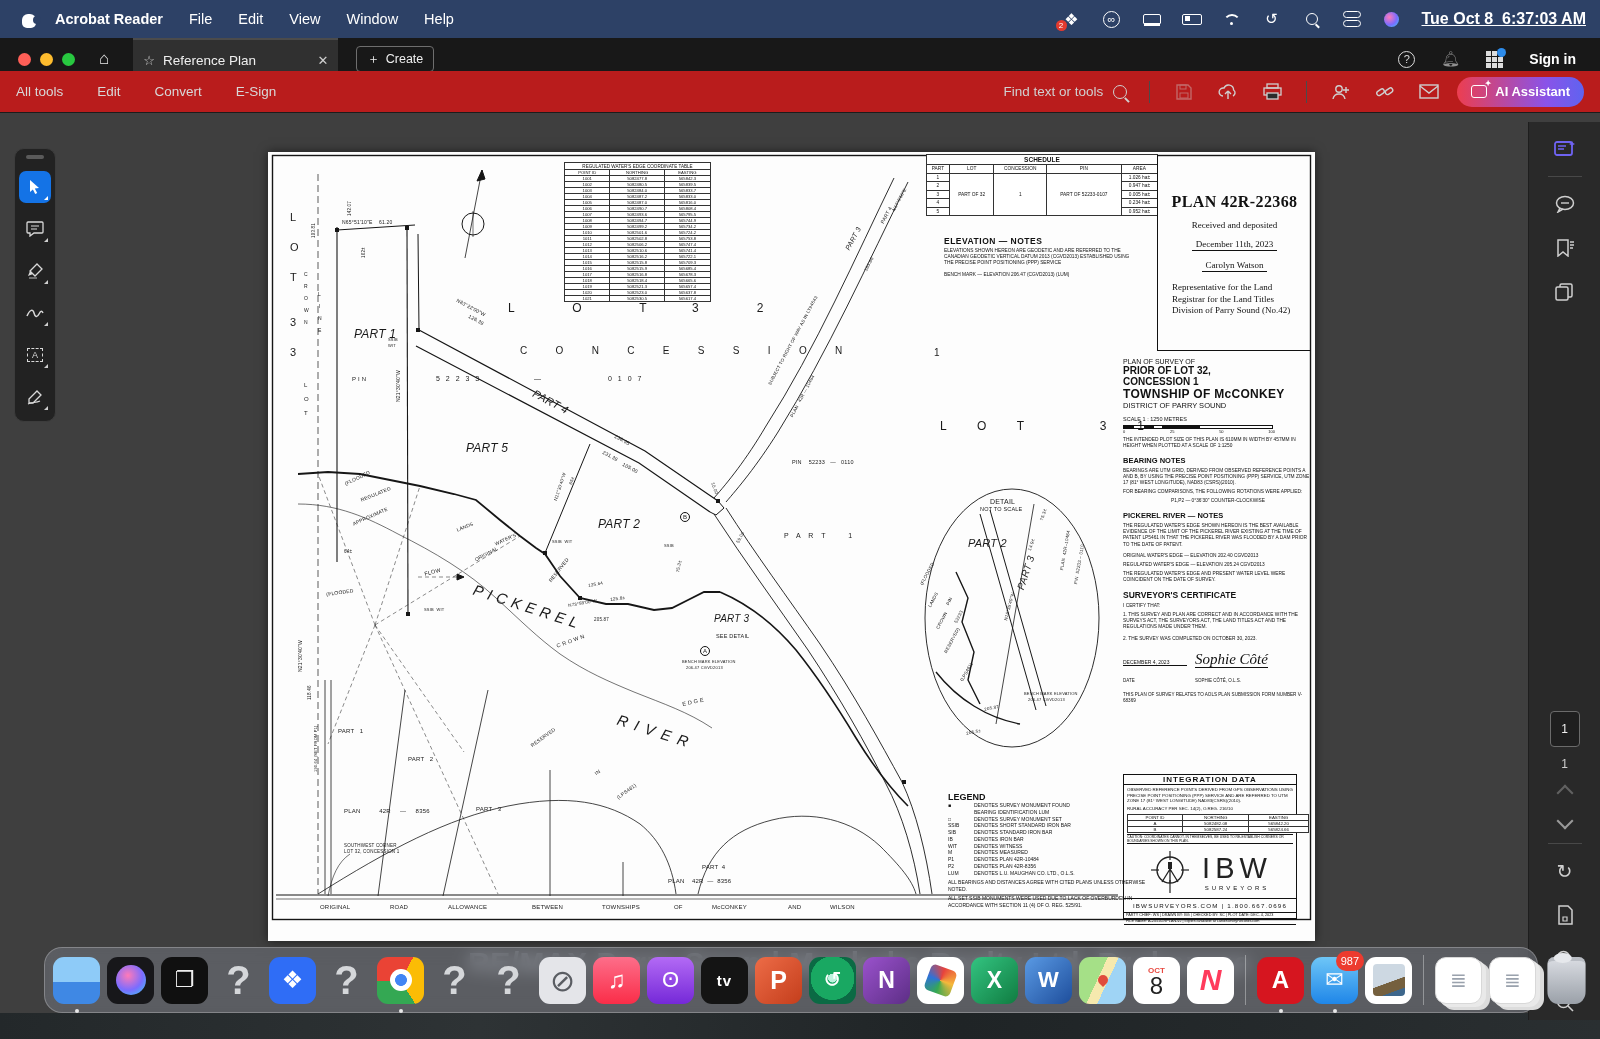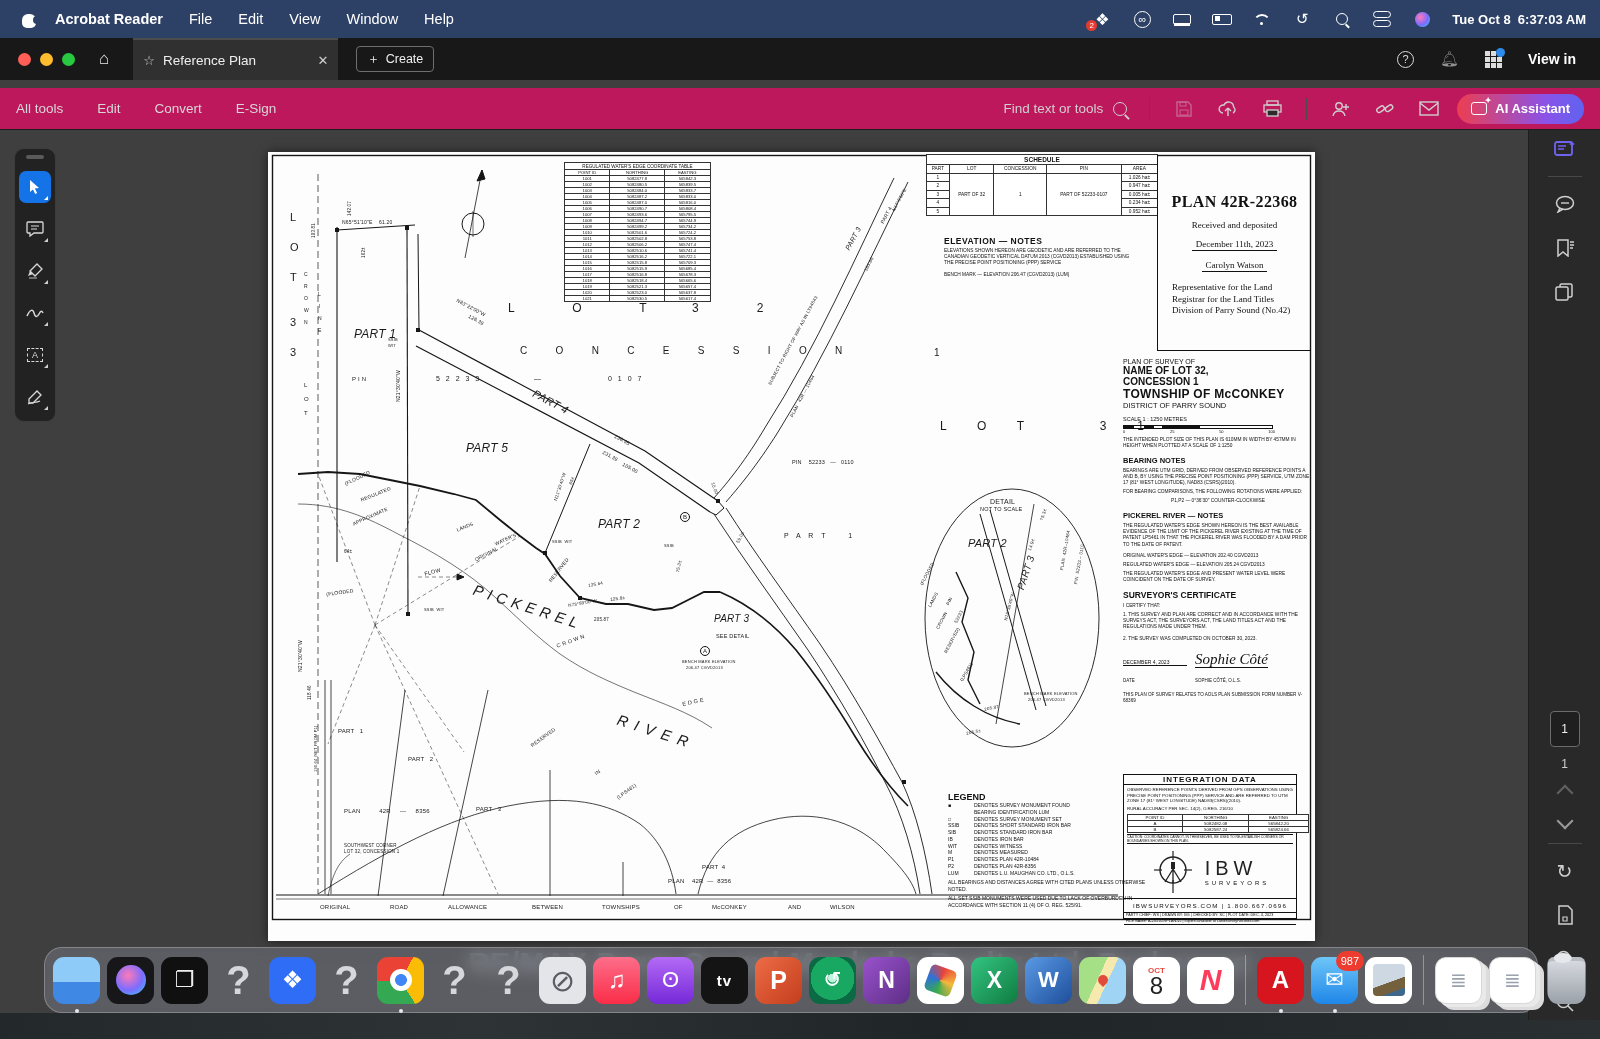--- a/index.html
+++ b/index.html
@@ -8,21 +8,21 @@
 
   
   .menubar { position:absolute; left:0; top:0; width:1600px; height:38px; background:#2d4166;
     display:flex; align-items:center; color:#fff; z-index:60; padding:0 14px; }
   .apple { width:15px; height:17px; position:relative; margin:0 18px 0 8px; }
   .apple::before{ content:""; position:absolute; left:0; top:3px; width:14px; height:14px; background:#fff; border-radius:6px 6px 5px 5px; }
   .apple::after{ content:""; position:absolute; right:-4px; top:5px; width:8px; height:8px; border-radius:50%; background:#2d4166; }
   .mb-app { font-weight:bold; font-size:14.5px; margin-right:26px; }
   .mb-item { font-size:14.5px; margin-right:26px; }
   .mb-right { margin-left:auto; display:flex; align-items:center; gap:20px; }
-  .mb-clock { font-size:13px; font-weight:600; white-space:pre; }
+  .mb-clock { font-size:16px; font-weight:600; white-space:pre;text-decoration:underline; }
   .si { position:relative; width:20px; height:16px; display:inline-flex; align-items:center; justify-content:center; color:#fff; font-size:14px; }
   .si .badge { position:absolute; left:-6px; bottom:-4px; background:#e43a2f; color:#fff; font-size:8px; width:11px; height:11px; border-radius:50%; display:flex; align-items:center; justify-content:center; }
   .si.dropbox::before{ content:"❖"; font-size:16px; }
   .si.creative-cloud::before{ content:"∞"; font-size:11px; border:1.6px solid #fff; border-radius:50%; width:15px; height:15px; display:flex; align-items:center; justify-content:center; }
   .si.amphetamine::before{ content:""; width:16px; height:8px; border:1.6px solid #fff; border-radius:2px 2px 1px 1px; display:block; }
   .si.amphetamine::after{ content:""; position:absolute; left:2px; bottom:1px; width:16px; height:2px; background:#fff; }
   .si.battery::before{ content:""; width:18px; height:9px; border:1.3px solid #fff; border-radius:2px; display:block; }
   .si.battery::after{ content:""; position:absolute; left:3px; top:5px; width:5px; height:5px; background:#fff; }
   .si.wifi::before{ content:""; width:14px; height:14px; border:2px solid #fff; border-color:#fff transparent transparent transparent; border-radius:50%; display:block; transform:translateY(4px); }
   .si.wifi::after{ content:""; position:absolute; left:8px; top:11px; width:3px; height:3px; background:#fff; border-radius:50%; }
@@ -47,21 +47,21 @@
   .help-icon{ width:17px; height:17px; border:1.4px solid #dcdcdc; border-radius:50%; font-size:11px; display:flex; align-items:center; justify-content:center; }
   .bell-icon{ font-size:15px; color:#8f8f8f; }
   .apps-icon{ position:relative; width:17px; height:17px; background:
       linear-gradient(#dcdcdc,#dcdcdc) 0 0/5px 5px no-repeat, linear-gradient(#dcdcdc,#dcdcdc) 6px 0/5px 5px no-repeat,
       linear-gradient(#dcdcdc,#dcdcdc) 0 6px/5px 5px no-repeat, linear-gradient(#dcdcdc,#dcdcdc) 6px 6px/5px 5px no-repeat,
       linear-gradient(#dcdcdc,#dcdcdc) 0 12px/5px 5px no-repeat, linear-gradient(#dcdcdc,#dcdcdc) 6px 12px/5px 5px no-repeat,
       linear-gradient(#dcdcdc,#dcdcdc) 12px 6px/5px 5px no-repeat, linear-gradient(#dcdcdc,#dcdcdc) 12px 12px/5px 5px no-repeat; }
   .apps-icon::after{ content:""; position:absolute; right:-3px; top:-3px; width:9px; height:9px; border-radius:50%; background:#2d8ceb; }
   .signin { font-size:14px; font-weight:bold; color:#fff; }
 
-  .toolbar { position:absolute; left:0; top:88px; width:1600px; height:42px; background:#be185d; border-bottom:1px solid #1c1c1c; z-index:50; display:flex; align-items:center; color:#d8d8d8; }
+  .toolbar { position:absolute; left:0; top:71px; width:1600px; height:42px; background:#b91c1c; border-bottom:1px solid #1c1c1c; z-index:50; display:flex; align-items:center; color:#d8d8d8; }
   .tool-menu { display:flex; gap:34px; margin-left:16px; font-size:13.5px; }
   .tb-search { margin-left:auto; display:flex; align-items:center; gap:10px; font-size:13.5px; color:#d0d0d0; }
   .sicon { width:14px; height:14px; border:1.7px solid #d0d0d0; border-radius:50%; position:relative; }
   .sicon::after{ content:""; position:absolute; right:-4px; bottom:-3px; width:6px; height:1.8px; background:#d0d0d0; transform:rotate(45deg); }
   .tb-icons { display:flex; align-items:center; gap:24px; margin:0 18px 0 22px; }
   .vdiv { width:1px; height:22px; background:#4b4b4b; }
   .tico { width:20px; height:20px; display:flex; align-items:center; justify-content:center; color:#cfcfcf; }
   .tico svg{ display:block; }
   .tico.dim { opacity:.42; }
   .ai-btn { height:30px; border-radius:15px; background:linear-gradient(90deg,#ec3e50,#8a53e8 70%,#5f63f0); color:#fff; font-size:13px; font-weight:bold; display:flex; align-items:center; gap:8px; padding:0 14px; margin-right:16px; }
@@ -133,21 +133,21 @@
   .sig-script { font-family:"Liberation Serif", serif; font-style:italic; font-size:15px; transform:rotate(-4deg); }
   .undl { border-bottom:0.7px solid #111; }
 
   .intbox { position:absolute; left:855px; top:622px; width:174px; height:146px; border:1px solid #111; }
   .intbox .ih { text-align:center; font-size:8px; font-weight:bold; border-bottom:0.8px solid #111; letter-spacing:1px; }
   .intbox p { font-size:4.4px; line-height:1.3; margin:2px 3px 0; }
   #inttable { position:relative; left:3px; width:182px; font-size:4.4px; margin-top:2px; }
   #inttable td { height:6px; }
   .caution { font-size:3.4px; margin:1px 3px 0; border-top:0.6px solid #111; border-bottom:0.6px solid #111; }
   .ibw-logo { display:flex; align-items:center; justify-content:center; gap:10px; margin-top:6px; }
-  .ibw-name { letter-spacing:5px; font-size:20px; color:#222; font-weight:normal; }
+  .ibw-name { letter-spacing:5px; font-size:29px; color:#222; font-weight:normal; }
   .ibw-sub { letter-spacing:3px; font-size:6px; text-align:center; }
   .ibw-site { text-align:center; font-size:6.2px; letter-spacing:1.2px; margin-top:4px; border-top:0.7px solid #111; padding-top:3px; }
   .credits { border-top:0.8px solid #111; margin-top:3px; font-size:3.8px; }
   .credits div { border-bottom:0.5px solid #111; padding:0.5px 2px; }
 
   .legend { left:680px; top:640px; width:200px; }
   .legend .h { font-size:9px; font-weight:bold; }
   .lg-row { display:flex; font-size:5px; line-height:1.35; }
   .lg-row .sym { width:26px; flex:0 0 auto; }
   .legend p { font-size:5px; line-height:1.3; margin-top:3px; }
@@ -235,21 +235,21 @@
     <span class="close">✕</span>
   </span>
   <span class="create-btn">
     <span>＋</span>
     <span>Create</span>
   </span>
   <span class="tb-right">
     <span class="help-icon">?</span>
     <span class="bell-icon">🔔︎</span>
     <span class="apps-icon"></span>
-    <span class="signin">View in</span>
+    <span class="signin">Sign in</span>
   </span>
 </div>
 
 <div class="toolbar">
   <span class="tool-menu" id="tb-menus">
       <span>All tools</span>
       <span>Edit</span>
       <span>Convert</span>
       <span>E-Sign</span>
     </span>
@@ -775,21 +775,21 @@
 
     <div class="blocktext elevnotes">
       <div class="h">ELEVATION  —  NOTES</div>
       <p>ELEVATIONS SHOWN HEREON ARE GEODETIC AND ARE REFERRED TO THE CANADIAN GEODETIC VERTICAL DATUM 2013 (CGVD2013) ESTABLISHED USING THE PRECISE POINT POSITIONING (PPP) SERVICE</p>
       <p style="margin-top:5px">BENCH MARK — ELEVATION 206.47 (CGVD2013) (LUM)</p>
     </div>
 
     <div class="blocktext notescol">
       <div class="sect">
         <div class="h1">PLAN  OF  SURVEY  OF</div>
-        <div class="h2">NAME  OF  LOT  32,</div>
+        <div class="h2">PRIOR  OF  LOT  32,</div>
         <div class="h2">CONCESSION  1</div>
         <div class="h3">TOWNSHIP  OF  McCONKEY</div>
         <div class="h4">DISTRICT  OF  PARRY  SOUND</div>
       </div>
       <div class="sect">
         <div style="font-size:5.5px">SCALE   1 :  1250   METRES</div>
         <div class="scalebar">
           <div class="sb-row">
             <i style="width:10px;background:#111"></i>
               <i style="width:10px"></i>

